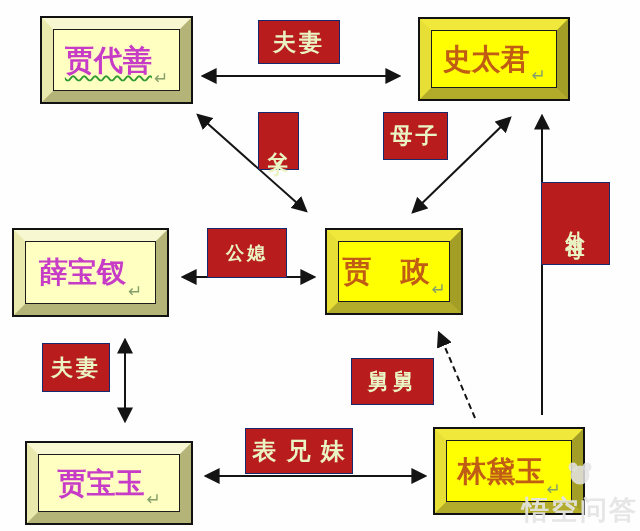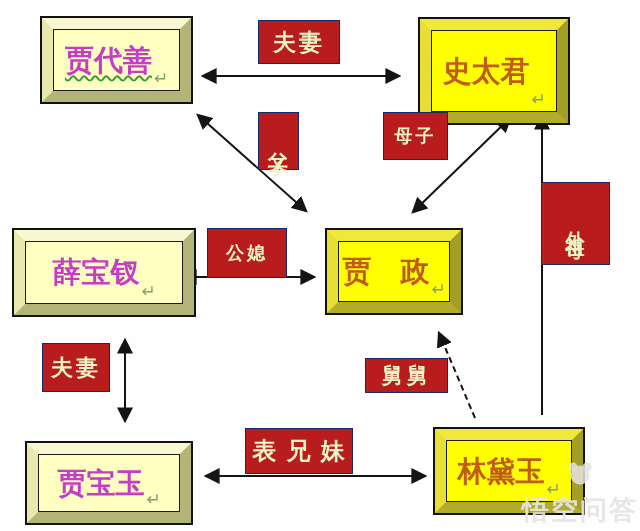--- a/index.html
+++ b/index.html
@@ -13,37 +13,37 @@
   .pale  .bevel{border-color:#f7f7d2 #b4b478 #b4b478 #e9e9ae;}
   .bright .bevel{border-color:#f1e83c #a39f26 #b3ac2a #e7de36;}
   .face{width:100%;height:100%;box-sizing:border-box;border:1px solid #1c1c1c;
         display:flex;align-items:center;justify-content:center;
         font-weight:bold;font-size:29px;line-height:1;white-space:nowrap;}
   .pale  .face{background:#ffffc2;color:#c73cc7;}
   .bright .face{background:#ffff02;color:#c05c14;}
   .wavy{text-decoration:underline wavy #2f9a2f;text-decoration-thickness:2px;text-underline-offset:5px;}
   .ret{color:#85a06a;font-size:17px;font-weight:normal;margin-left:2px;align-self:flex-end;padding-bottom:3px;}
   #box-jia-daishan{left:40px;top:16px;width:153px;height:88px;}
-  #box-shi-taijun {left:418px;top:17px;width:152px;height:108px;}
-  #box-xue-baochai{left:12px;top:228px;width:184px;height:89px;}
+  #box-shi-taijun {left:418px;top:17px;width:152px;height:84px;}
+  #box-xue-baochai{left:12px;top:228px;width:157px;height:89px;}
   #box-jia-zheng  {left:325px;top:228px;width:138px;height:87px;text-align:center;}
   #box-jia-baoyu  {left:25px;top:441px;width:168px;height:84px;}
   #box-lin-daiyu  {left:433px;top:427px;width:152px;height:88px;}
   
   .rel{position:absolute;background:#b91c1c;border:1px solid #15296e;
        color:#e9f3c4;font-weight:bold;display:flex;align-items:center;justify-content:center;
        font-size:23px;letter-spacing:3px;line-height:1;box-sizing:border-box;}
   .vertical{writing-mode:vertical-rl;text-orientation:upright;letter-spacing:5px;}
   #lbl-fuqi-top {left:258px;top:20px;width:82px;height:44px;}
   #lbl-fuzi     {left:258px;top:112px;width:41px;height:58px;font-size:20px;}
-  #lbl-muzi     {left:383px;top:112px;width:65px;height:48px;font-size:18px;}
+  #lbl-muzi     {left:383px;top:112px;width:65px;height:48px;font-size:22px;}
   #lbl-waizumu  {left:541px;top:182px;width:69px;height:83px;font-size:19px;}
   #lbl-gongxi   {left:207px;top:228px;width:80px;height:50px;font-size:18px;}
   #lbl-fuqi-left{left:42px;top:343px;width:68px;height:49px;font-size:22px;}
-  #lbl-jiujiu   {left:365px;top:358px;width:83px;height:35px;font-size:22px;}
+  #lbl-jiujiu   {left:351px;top:358px;width:83px;height:47px;font-size:22px;}
   #lbl-biao     {left:245px;top:428px;width:108px;height:46px;font-size:24px;letter-spacing:1px;}
   
   #arrows{position:absolute;left:0;top:0;pointer-events:none;}
   #arrows line{stroke:#141414;stroke-width:2;}
   
   .watermark{position:absolute;right:2px;bottom:3px;display:flex;align-items:center;gap:5px;
              color:rgba(228,228,228,0.92);font-size:27px;font-weight:bold;letter-spacing:2px;flex-direction:column;}
   .wm-icon{opacity:0.92;}
 </style>
 </head>

